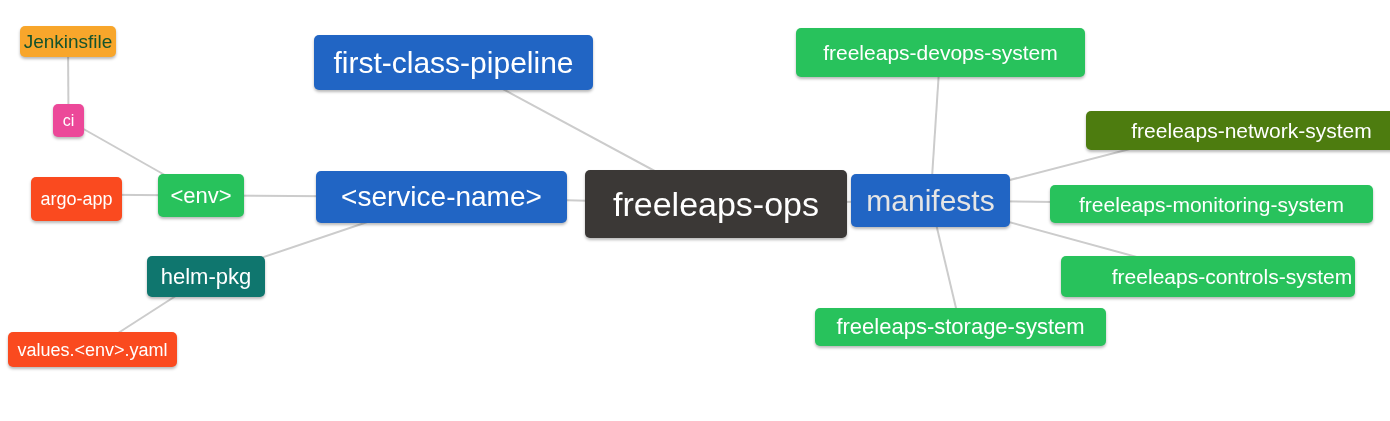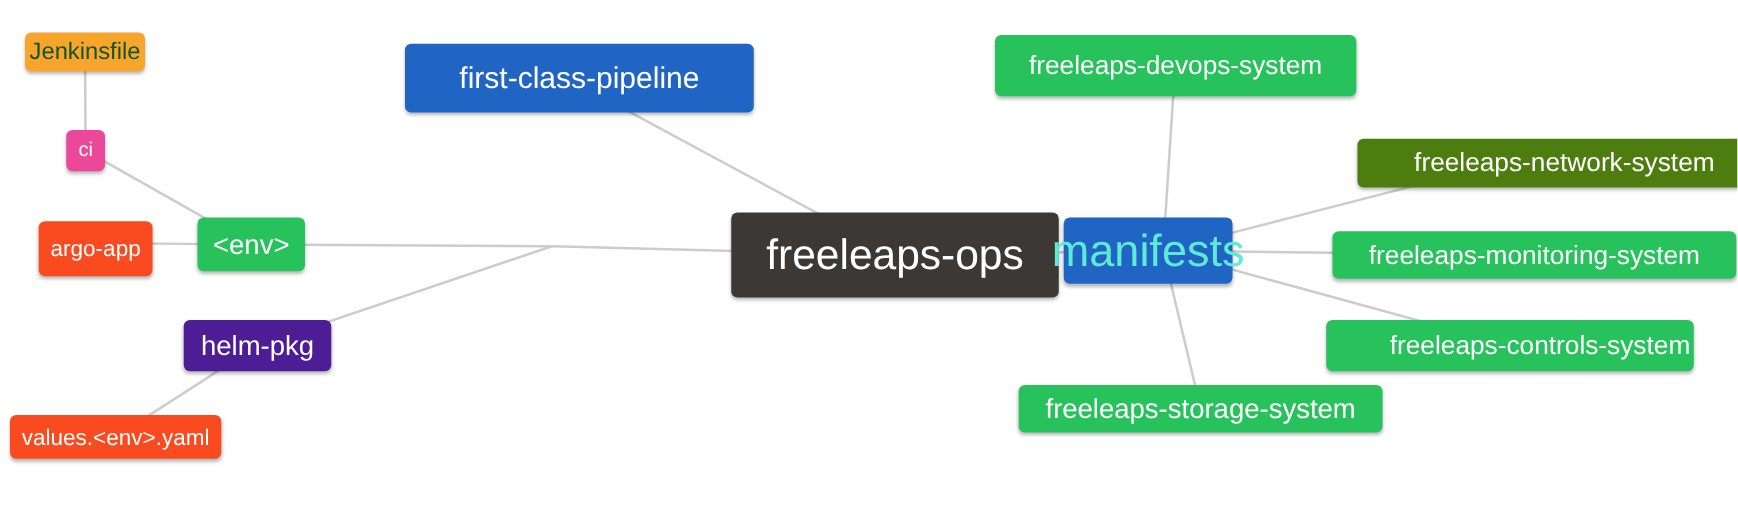--- a/index.html
+++ b/index.html
@@ -56,23 +56,24 @@
       <line x1="930.5" y1="200.5" x2="1201.5" y2="130.5" stroke="#cccccc" stroke-width="2"></line>
       <line x1="930.5" y1="200.5" x2="1211.5" y2="204" stroke="#cccccc" stroke-width="2"></line>
       <line x1="930.5" y1="200.5" x2="1208" y2="276.5" stroke="#cccccc" stroke-width="2"></line>
       <line x1="930.5" y1="200.5" x2="960.5" y2="327" stroke="#cccccc" stroke-width="2"></line>
     </svg>
 
 <div class="node" style="left: 20px; top: 26px; width: 96px; height: 31px; font-size: 19px; background: rgb(248, 166, 43); color: #14532d;">Jenkinsfile</div>
     <div class="node" style="left: 53px; top: 104px; width: 31px; height: 33px; font-size: 16px; background: #ec4899; color: rgb(255, 255, 255);">ci</div>
     <div class="node" style="left: 31px; top: 177px; width: 91px; height: 44px; font-size: 18px; background: rgb(250, 74, 31); color: rgb(255, 255, 255);">argo-app</div>
     <div class="node" style="left: 158px; top: 174px; width: 86px; height: 43px; font-size: 22px; background: rgb(40, 194, 92); color: rgb(255, 255, 255); text-align: center;">&lt;env&gt;</div>
-    <div class="node" style="left: 147px; top: 256px; width: 118px; height: 41px; font-size: 22px; background: #4c1d95; color: rgb(255, 255, 255);">helm-pkg</div>
+    <div class="node" style="left: 147px; top: 256px; width: 118px; height: 41px; font-size: 22px; background: #0f766e; color: rgb(255, 255, 255);">helm-pkg</div>
     <div class="node" style="left: 8px; top: 332px; width: 169px; height: 35px; font-size: 18px; background: rgb(250, 74, 31); color: rgb(255, 255, 255); text-align: right;">values.&lt;env&gt;.yaml</div>
-    <div class="node" style="left: 324px; top: 35px; width: 279px; height: 55px; font-size: 24px; background: rgb(33, 101, 196); color: rgb(255, 255, 255);">first-class-pipeline</div>
+    <div class="node" style="left: 314px; top: 35px; width: 279px; height: 55px; font-size: 30px; background: rgb(33, 101, 196); color: rgb(255, 255, 255);">first-class-pipeline</div>
+    <div class="node" style="left: 316px; top: 171px; width: 251px; height: 52px; font-size: 28px; background: rgb(33, 101, 196); color: rgb(255, 255, 255);">&lt;service-name&gt;</div>
     <div class="node" style="left: 585px; top: 170px; width: 262px; height: 68px; font-size: 34px; background: rgb(59, 56, 54); color: rgb(255, 255, 255);">freeleaps-ops</div>
-    <div class="node" style="left: 851px; top: 174px; width: 135px; height: 53px; font-size: 36px; background: rgb(33, 101, 196); color: #5eead4;">manifests</div>
+    <div class="node" style="left: 851px; top: 174px; width: 159px; height: 53px; font-size: 30px; background: rgb(33, 101, 196); color: #e5e5e5;">manifests</div>
     <div class="node" style="left: 796px; top: 28px; width: 289px; height: 49px; font-size: 21px; background: rgb(40, 194, 92); color: rgb(255, 255, 255);">freeleaps-devops-system</div>
     <div class="node" style="left: 1055px; top: 111px; width: 331px; height: 39px; font-size: 21px; background: #4d7c0f; color: rgb(255, 255, 255); margin-left: 31px;">freeleaps-network-system</div>
-    <div class="node" style="left: 1050px; top: 185px; width: 323px; height: 38px; font-size: 21px; background: rgb(40, 194, 92); color: rgb(255, 255, 255); margin-left: 16px;">freeleaps-monitoring-system</div>
+    <div class="node" style="left: 1050px; top: 185px; width: 323px; height: 38px; font-size: 21px; background: rgb(40, 194, 92); color: rgb(255, 255, 255);">freeleaps-monitoring-system</div>
     <div class="node" style="left: 1061px; top: 256px; width: 294px; height: 41px; font-size: 21px; background: rgb(40, 194, 92); color: rgb(255, 255, 255); padding-left: 48px;">freeleaps-controls-system</div>
     <div class="node" style="left: 815px; top: 308px; width: 291px; height: 38px; font-size: 22px; background: rgb(40, 194, 92); color: rgb(255, 255, 255);">freeleaps-storage-system</div>
   </div>
 
 </body></html>

